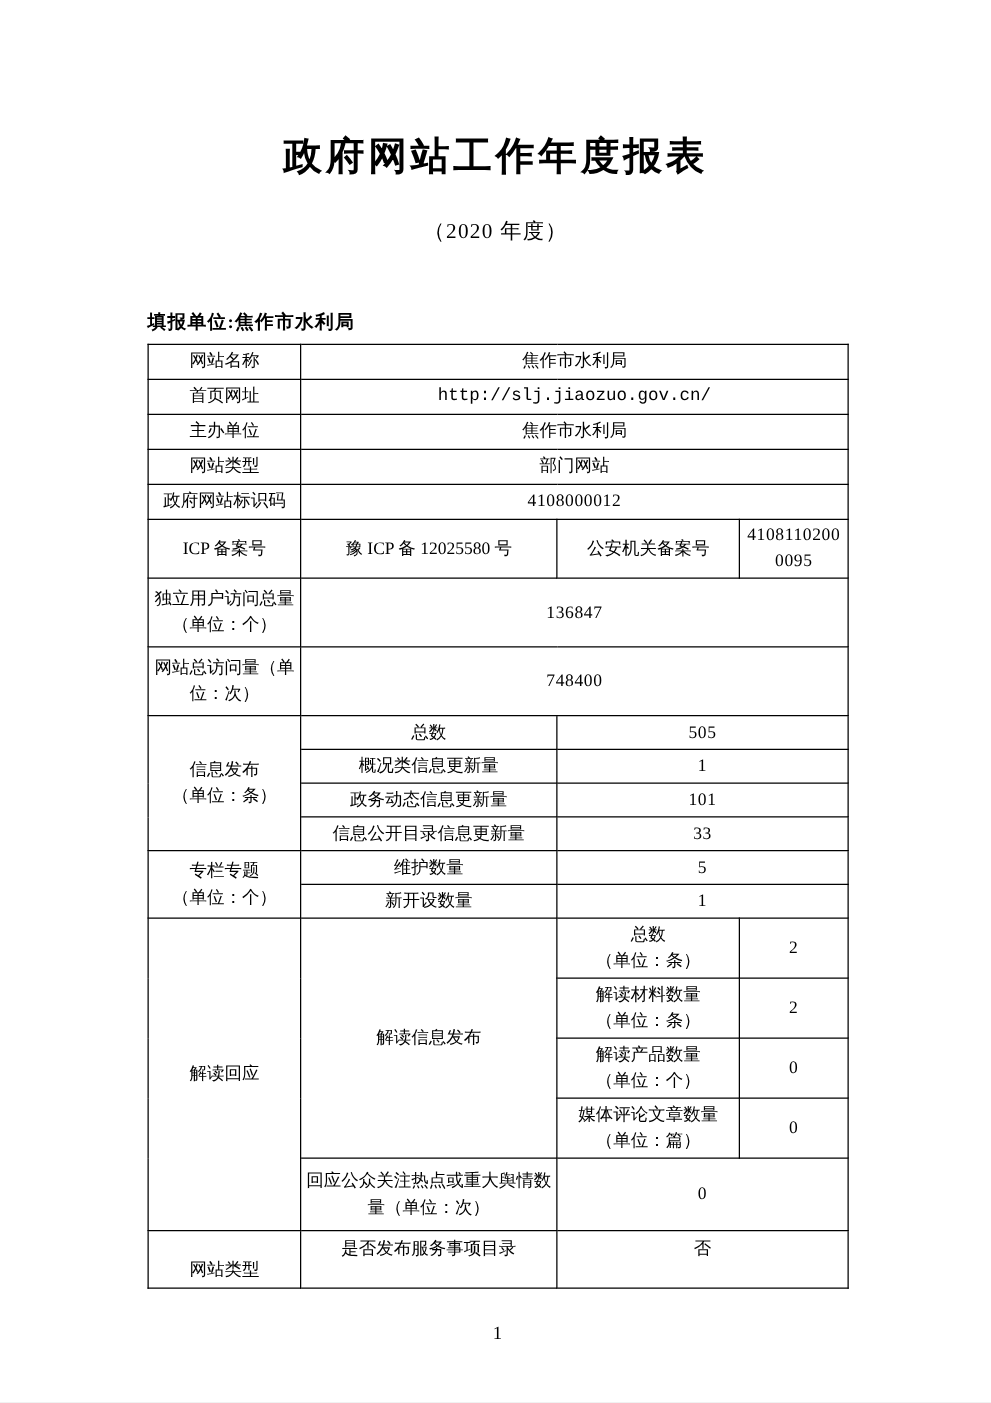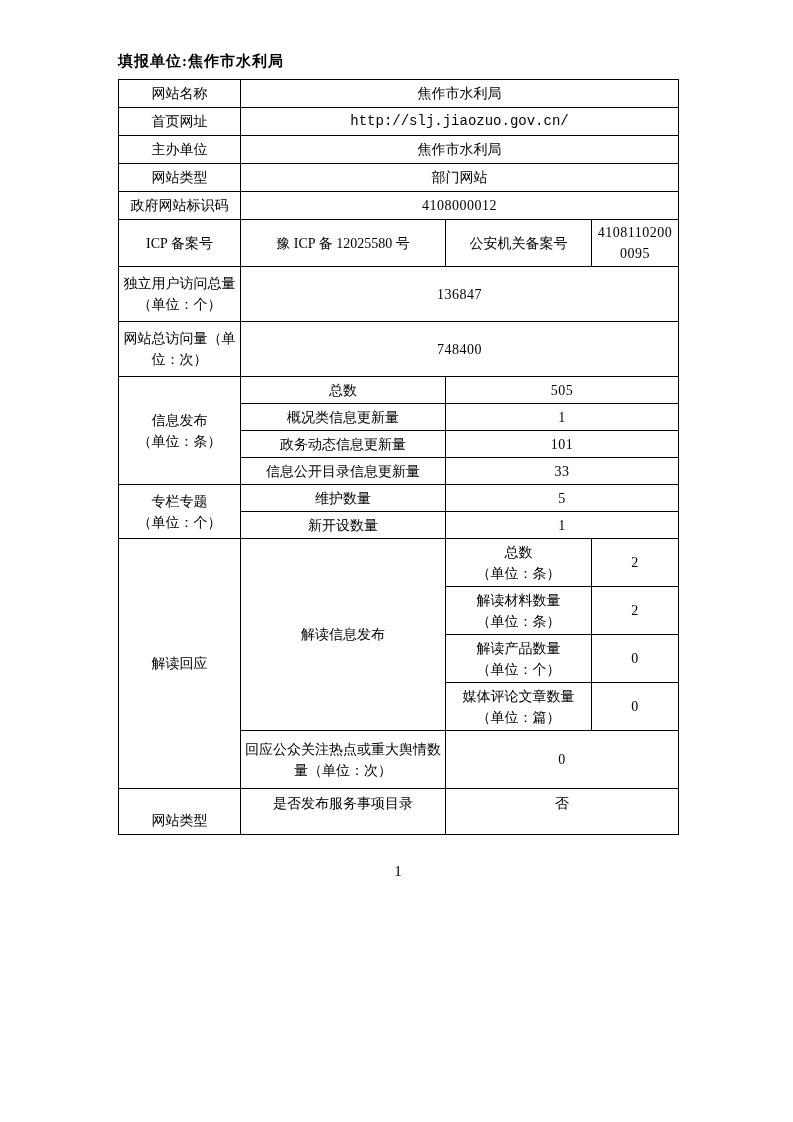--- a/index.html
+++ b/index.html
@@ -73,20 +73,22 @@
     margin: 28px 0 0 118px;
     text-align: center;
     font-size: 15px;
   }
 </style>
 </head>
 <body>
 
 <div class="sheet">
 
+  <h1 class="title">政府网站工作年度报表</h1>
+  <div class="subtitle">（2020 年度）</div>
   <div class="reporting-unit">填报单位:焦作市水利局</div>
 
   <table class="report">
     <colgroup>
       <col style="width:122px">
         <col style="width:205px">
         <col style="width:146px">
         <col style="width:87px">
     </colgroup>
     <tbody>

